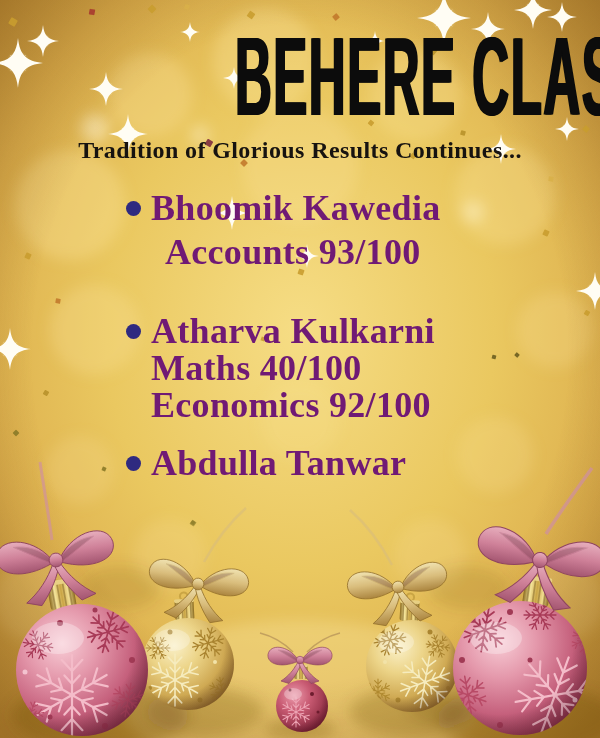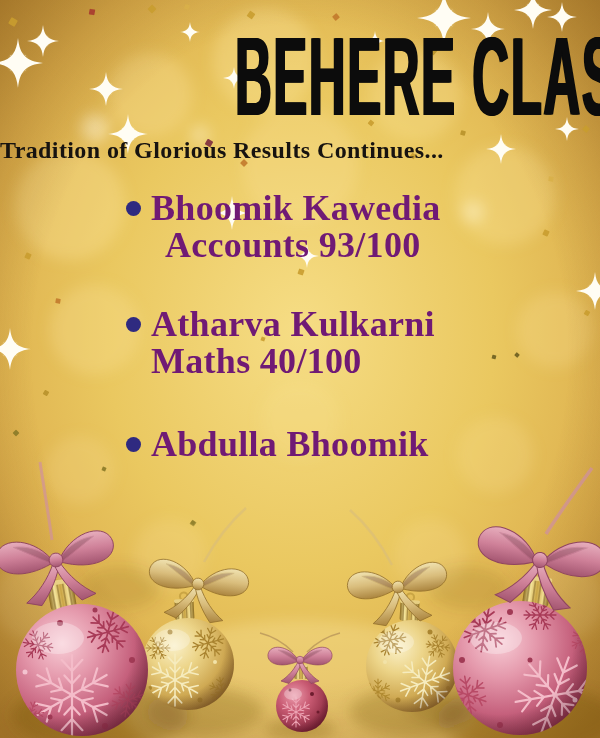--- a/index.html
+++ b/index.html
@@ -5,27 +5,27 @@
   html,body{margin:0;padding:0;background:#222;}
   .poster{position:relative;width:600px;height:738px;overflow:hidden;background:#eac860;
           font-family:"Liberation Serif",serif;}
   .poster svg{position:absolute;inset:0;display:block;}
   .layer-text{position:absolute;inset:0;z-index:3;}
   .title-wrap{position:absolute;top:20px;left:0;width:600px;text-align:center;}
   .title{display:inline-block;white-space:nowrap;
          font:700 100px/1 "Liberation Sans",sans-serif;letter-spacing:3px;color:#0c0c0c;
          text-shadow:2px 0 #0c0c0c,-2px 0 #0c0c0c;
          transform:scale(0.51,1.12);transform-origin:50% 0;}
-  .subtitle{position:absolute;top:136px;left:0;width:600px;text-align:left;
+  .subtitle{position:absolute;top:136px;left:0;width:600px;text-align:center;
             font:700 24px/1.2 "Liberation Serif",serif;letter-spacing:.4px;color:#171310;}
   .results{position:absolute;top:190px;left:151px;width:420px;color:#701a75;}
   .student{position:relative;margin-bottom:42px;}
-  .student.last-gap{margin-bottom:46px;}
+  .student.last-gap{margin-bottom:21px;}
   .sname,.sscore{font:700 36px/37px "Liberation Serif",serif;letter-spacing:.3px;white-space:nowrap;}
-  .sscore.indent{padding-left:14px;}
+  .sscore.indent{padding-left:14px;margin-top:7px;}
   .dot{position:absolute;left:-25px;top:11px;width:15px;height:15px;border-radius:50%;background:#2f2a80;}
 </style>
 </head>
 <body>
 
 <div class="poster">
 
   <svg width="600" height="738" viewBox="0 0 600 738">
     <defs>
       <radialGradient id="gBg" cx="50%" cy="45%" r="72%">
@@ -328,21 +328,22 @@
     <div class="results">
       <div class="student">
         <span class="dot"></span>
         <div class="sname">Bhoomik Kawedia</div>
         <div class="sscore indent">Accounts 93/100</div>
       </div>
       <div class="student last-gap">
         <span class="dot"></span>
         <div class="sname">Atharva Kulkarni</div>
         <div class="sscore">Maths 40/100</div>
+        <div class="sscore">Economics 92/100</div>
       </div>
       <div class="student">
         <span class="dot"></span>
-        <div class="sname">Abdulla Bhoomik</div>
+        <div class="sname">Abdulla Tanwar</div>
       </div>
     </div>
   </div>
 
 </div>
 
 </body></html>

